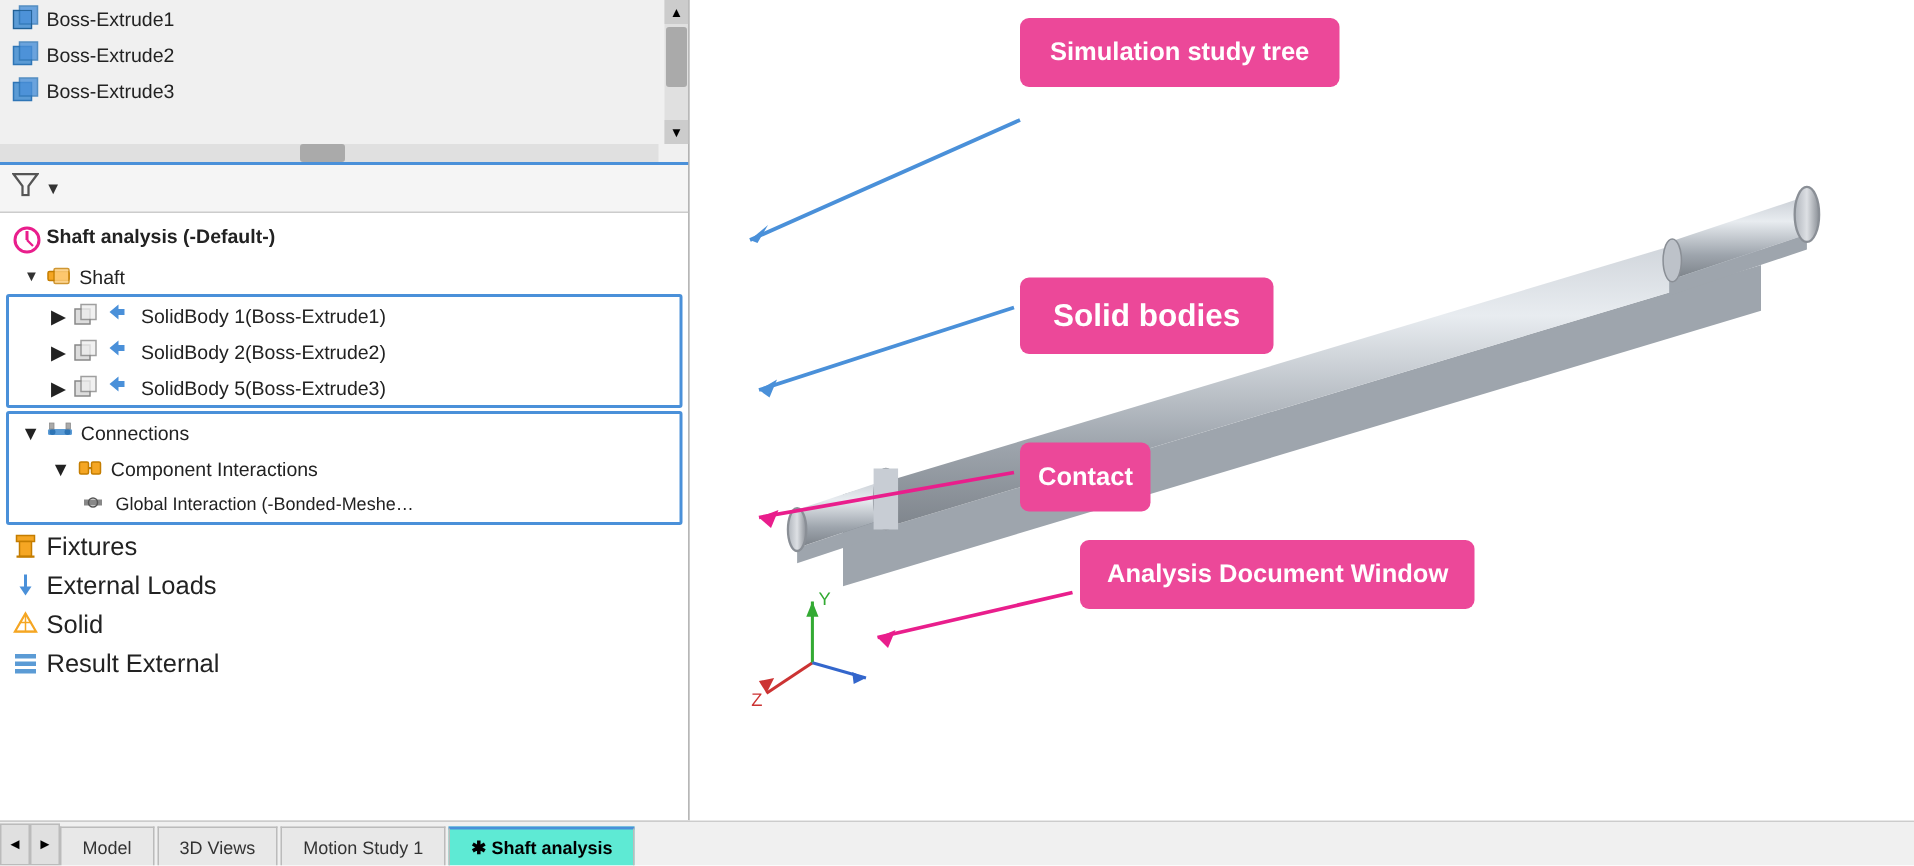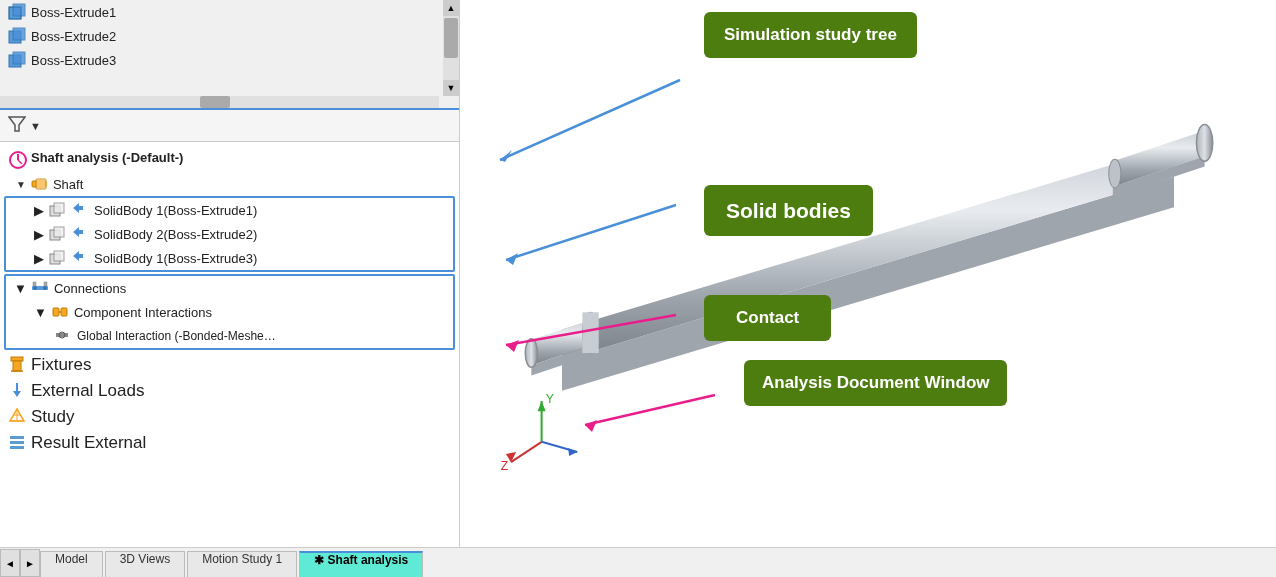--- a/index.html
+++ b/index.html
@@ -198,30 +198,29 @@
     .right-panel {
       flex: 1;
       background: #fff;
       position: relative;
       overflow: hidden;
     }
 
     
     .callout {
       position: absolute;
-      background: #4d7c0f;
+      background: #ec4899;
       color: white;
       font-size: 16px;
       font-weight: bold;
       padding: 10px 16px;
       border-radius: 6px;
       text-align: center;
       line-height: 1.3;
       z-index: 10;
-      margin-left: 24px;
     }
 
     
     .shaft-svg {
       position: absolute;
       top: 20px;
       left: 100px;
       right: 0;
       bottom: 80px;
     }
@@ -245,21 +244,21 @@
       justify-content: center;
       font-size: 10px;
       cursor: pointer;
       flex-shrink: 0;
     }
 
     .tab {
       height: 26px;
       padding: 0 14px;
       display: flex;
-      align-items: flex-start;
+      align-items: center;
       border: 1px solid #bbb;
       border-bottom: none;
       background: #e8e8e8;
       font-size: 12px;
       color: #333;
       cursor: pointer;
       margin-right: 2px;
     }
 
     .tab.active {
@@ -399,21 +398,21 @@
             <svg width="18" height="18" viewBox="0 0 18 18">
               <rect x="2" y="5" width="10" height="10" fill="#ddd" stroke="#888" stroke-width="1"></rect>
               <rect x="6" y="2" width="10" height="10" fill="#eee" stroke="#888" stroke-width="1" opacity="0.8"></rect>
             </svg>
           </span>
           <span class="ico">
             <svg width="14" height="14" viewBox="0 0 14 14">
               <polygon points="2,7 8,2 8,5 12,5 12,9 8,9 8,12" fill="#4a90d9"></polygon>
             </svg>
           </span>
-          <span>SolidBody 1(Boss-Extrude3)</span>
+          <span>SolidBody 5(Boss-Extrude3)</span>
         </div>
       </div>
 
       <div class="connections-group">
         <div class="conn-item">
           <span class="toggle" style="margin-right:4px">▼</span>
           <span class="ico">
             <svg width="18" height="18" viewBox="0 0 18 18">
               <rect x="1" y="7" width="16" height="4" fill="#5b9bd5" rx="1"></rect>
               <circle cx="4" cy="9" r="2" fill="#2e75b6"></circle>
@@ -468,21 +467,21 @@
         </div>
         <div class="bottom-item">
           <span class="ico">
             <svg width="18" height="18" viewBox="0 0 18 18">
               <polygon points="9,2 16,14 2,14" fill="none" stroke="#f5a623" stroke-width="1.5"></polygon>
               <line x1="2" y1="14" x2="16" y2="14" stroke="#f5a623" stroke-width="1"></line>
               <line x1="9" y1="2" x2="9" y2="14" stroke="#f5a623" stroke-width="1"></line>
               <line x1="5" y1="8" x2="13" y2="8" stroke="#f5a623" stroke-width="1"></line>
             </svg>
           </span>
-          <span>Study</span>
+          <span>Solid</span>
         </div>
         <div class="bottom-item">
           <span class="ico">
             <svg width="18" height="18" viewBox="0 0 18 18">
               <rect x="2" y="3" width="14" height="3" fill="#5b9bd5"></rect>
               <rect x="2" y="8" width="14" height="3" fill="#5b9bd5"></rect>
               <rect x="2" y="13" width="14" height="3" fill="#5b9bd5"></rect>
             </svg>
           </span>
           <span>Result External</span>
@@ -555,21 +554,21 @@
 
     <div class="callout" style="top:185px; left:220px; font-size:21px; padding:12px 22px;">
       <span>Solid bodies</span>
     </div>
 
     <svg style="position:absolute;top:205px;left:216px;z-index:10;overflow:visible" width="10" height="10">
       <line x1="0" y1="0" x2="-170" y2="55" stroke="#4a90d9" stroke-width="2.5"></line>
       <polygon points="-170,55 -158,48 -163,60" fill="#4a90d9"></polygon>
     </svg>
 
-    <div class="callout" style="top:295px; left:220px; font-size:17px; padding:12px 32px;">
+    <div class="callout" style="top:295px; left:220px; font-size:17px; padding:12px 12px;">
       <span>Contact</span>
     </div>
 
     <svg style="position:absolute;top:315px;left:216px;z-index:10;overflow:visible" width="10" height="10">
       <line x1="0" y1="0" x2="-170" y2="30" stroke="#e91e8c" stroke-width="2.5"></line>
       <polygon points="-170,30 -157,25 -162,37" fill="#e91e8c"></polygon>
     </svg>
 
     <div class="callout" style="top:360px; left:260px; font-size:17px; padding:12px 18px;">
       <span>Analysis Document

